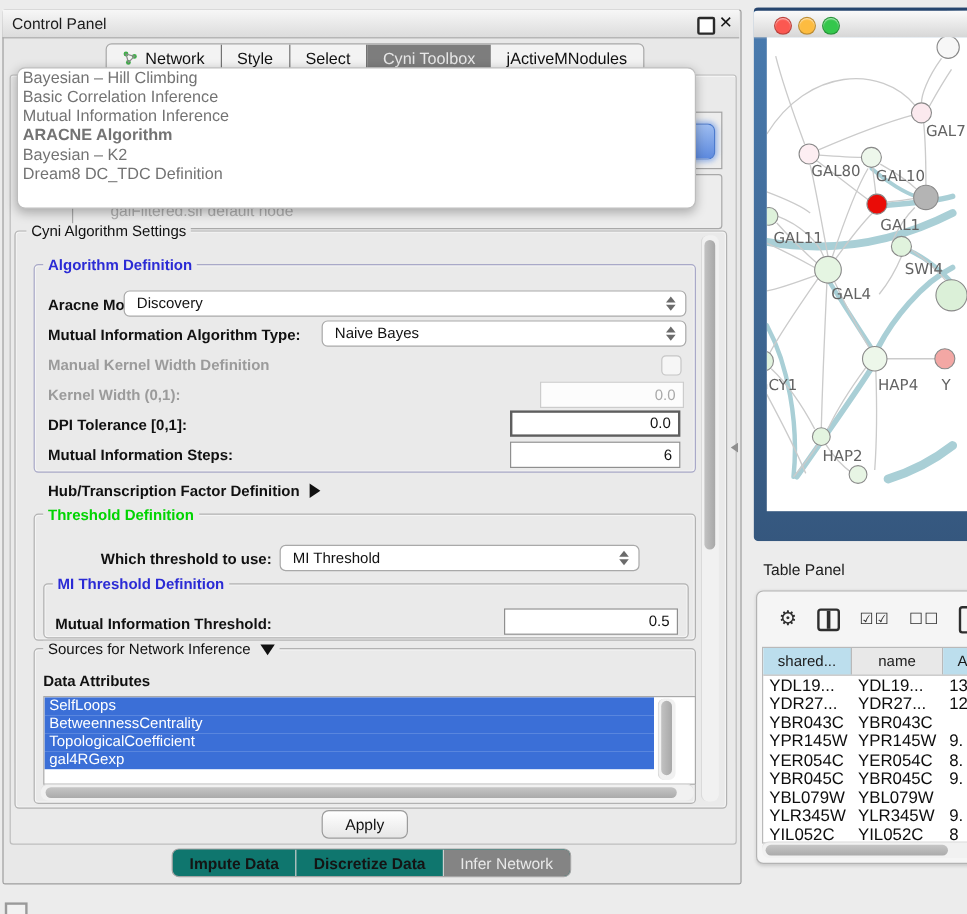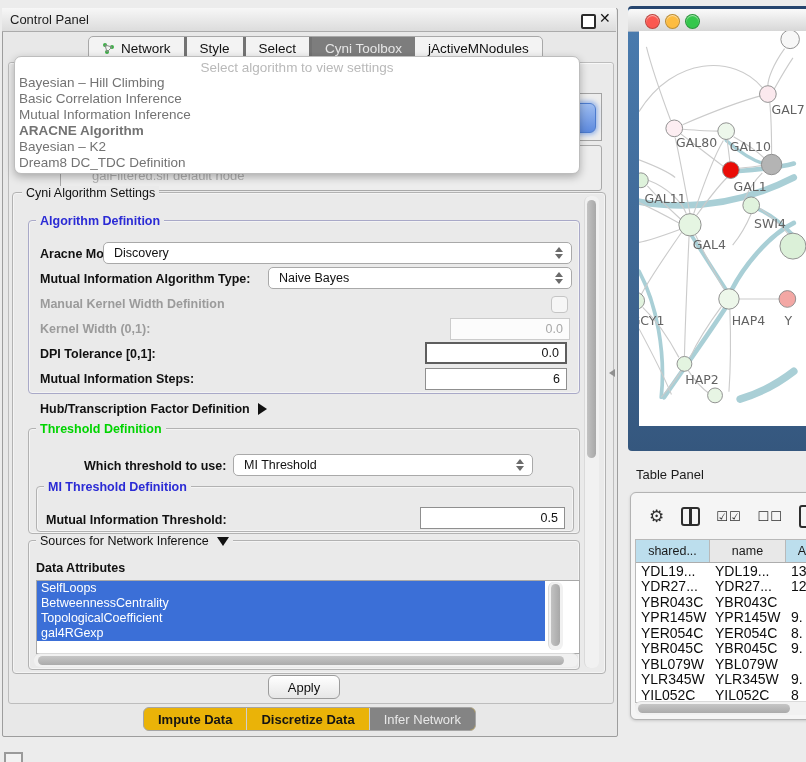--- a/index.html
+++ b/index.html
@@ -17,21 +17,21 @@
   .cp-titlebar{left:2px;top:8px;width:614px;height:23px;
     background:linear-gradient(#f7f7f7,#dcdcdc);border-bottom:1px solid #ababab;}
   .cp-title{left:10px;top:12px;font-size:13px;color:#1c1c1c;}
   .float-btn{left:581px;top:14px;width:11px;height:11px;border:2px solid #2a2a2a;border-radius:2px;background:#fff;}
   .close-btn{left:599px;top:10px;font-size:14px;font-weight:bold;color:#141414;}
 
   
   .tabbar{left:88px;top:36px;height:23px;display:flex;align-items:stretch;
     background:#f3f3f3;border:1px solid #a8a8a8;border-radius:5px;overflow:hidden;}
   .tab{display:flex;align-items:center;padding:0 13px;font-size:13.5px;color:#111;
-    border-right:3px solid #737373;white-space:nowrap;}
+    border-right:1px solid #737373;white-space:nowrap;}
   .tab:last-child{border-right:none;}
   .tab.sel{background:#7d7d7d;color:#e7e7e7;border-right:none;}
   .net-icon{width:13px;height:13px;margin-right:6px;}
 
   
   .content-panel{left:8px;top:62px;width:604px;height:640px;background:#eaeaea;
     border:1px solid #bdbdbd;border-radius:3px;box-shadow:inset 0 1px 0 #f8f8f8;}
 
   
   .ghost-box1{left:553px;top:93px;width:47px;height:46px;border:1px solid #a3a3a3;background:#ededed;}
@@ -69,21 +69,21 @@
   .htrack{background:#f1f1f1;border-top:1px solid #dadada;border-radius:6px;}
   .hthumb{position:absolute;top:2px;height:9px;border-radius:5px;background:linear-gradient(#c6c6c6,#ababab);}
 
   
   .attr-list{left:36px;top:580px;width:542px;height:72px;background:#ffffff;border:1px solid #a9a9a9;overflow:hidden;}
   .attr-item{height:15px;line-height:15px;padding-left:4px;font-size:12.5px;color:#ffffff;background:#3b6fd7;width:504px;}
 
   
   .apply-btn{left:268px;top:675px;width:70px;height:22px;border:1px solid #9c9c9c;border-radius:6px;
     background:linear-gradient(#ffffff,#e6e6e6);font-size:13px;color:#111;display:flex;align-items:center;justify-content:center;}
-  .btabbar{left:143px;top:707px;height:22px;display:flex;background:#eab308;border:1px solid #a5a5a5;border-radius:6px;overflow:hidden;}
+  .btabbar{left:143px;top:707px;height:22px;display:flex;background:#0f766e;border:1px solid #a5a5a5;border-radius:6px;overflow:hidden;}
   .btab{display:flex;align-items:center;padding:0 14px;font-size:13px;font-weight:bold;color:#141414;border-right:1px solid #cfcfcf;}
   .btab:last-child{border-right:none;}
   .btab.sel{background:#848484;color:#e8e8e8;font-weight:normal;}
 
   .mini-icon{left:4px;top:752px;width:15px;height:12px;border:2px solid #9a9a9a;background:#f2f2f2;}
   .splitter-arrow{left:609px;top:369px;width:0;height:0;border-top:4px solid transparent;border-bottom:4px solid transparent;border-right:6px solid #8f8f8f;}
 
   
   .net-window{left:628px;top:6px;width:190px;height:442px;
     background:linear-gradient(#4a7cb0,#35577e);border-top:3px solid #26456e;border-radius:4px 0 0 4px;}
@@ -149,21 +149,20 @@
   </div>
 
 <div class="abs content-panel"></div>
 
 <div class="abs ghost-box1"></div>
 <div class="abs blue-btn"></div>
 <div class="abs ghost-box2"></div>
 <div class="abs ghost-combo-text">galFiltered.sif default node</div>
 
 <div class="abs dropdown">
-  <div class="dd-prompt">Select algorithm to view settings</div>
   <div id="dd-list">
       <div class="dd-item">Bayesian – Hill Climbing</div>
       <div class="dd-item">Basic Correlation Inference</div>
       <div class="dd-item">Mutual Information Inference</div>
       <div class="dd-item bold">ARACNE Algorithm</div>
       <div class="dd-item">Bayesian – K2</div>
       <div class="dd-item">Dream8 DC_TDC Definition</div>
     </div>
 </div>
 

